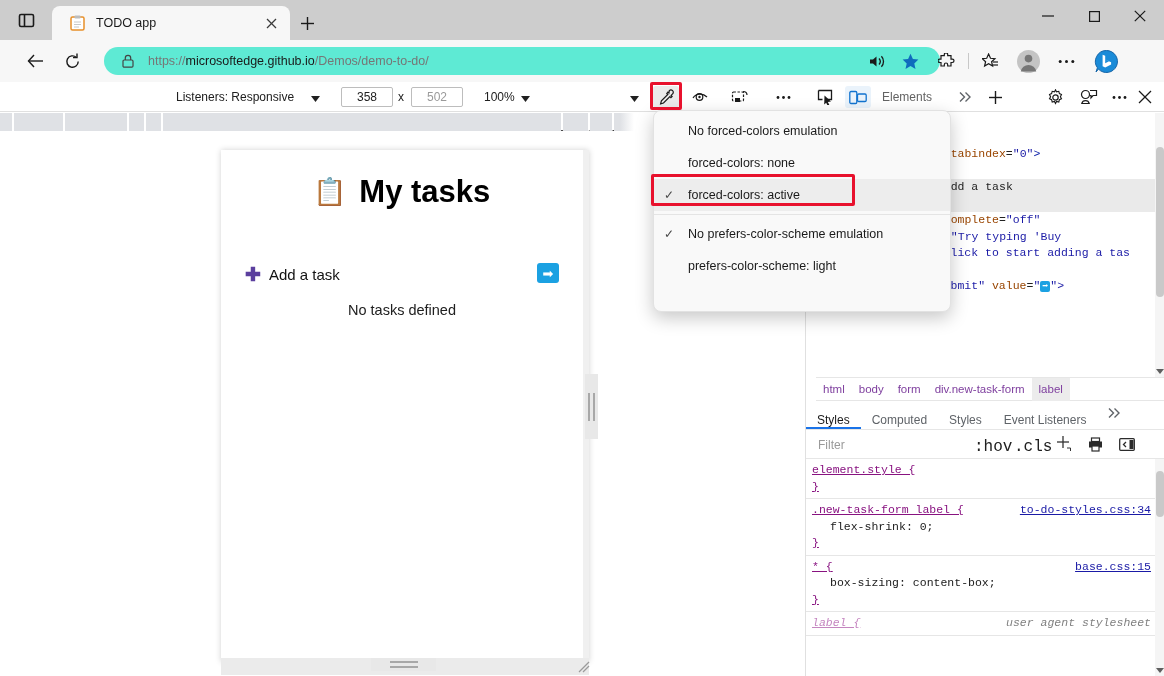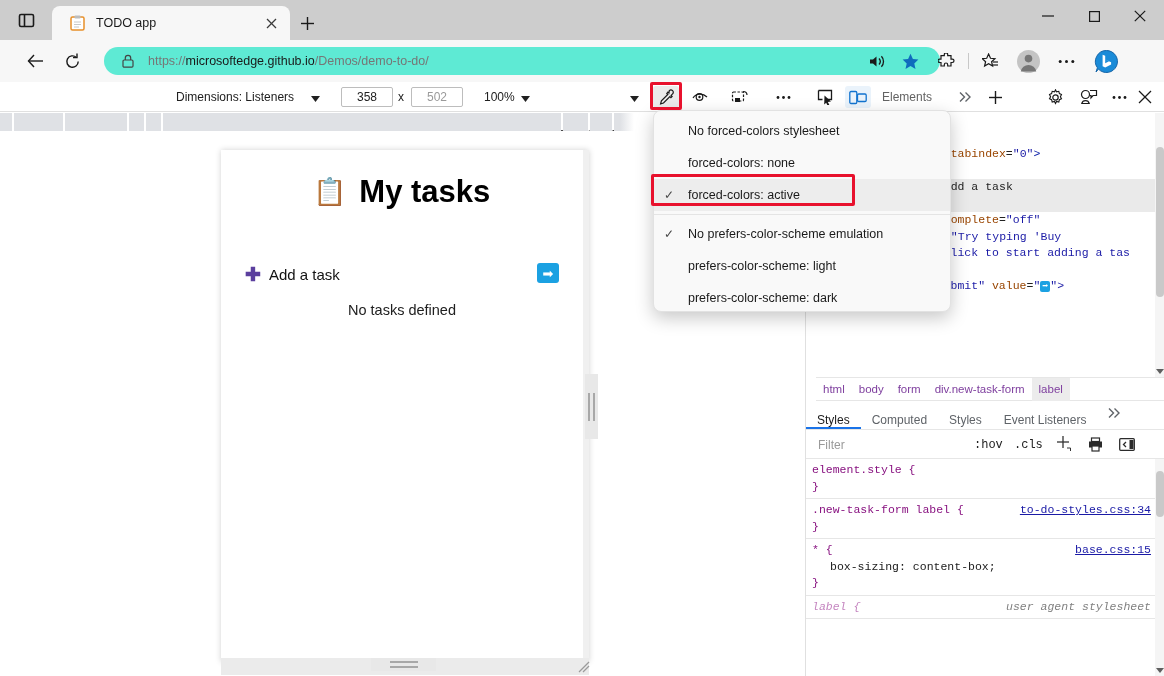--- a/index.html
+++ b/index.html
@@ -222,34 +222,34 @@
   .ptab.active { color:#1a1a1a; border-bottom:2px solid #1a73e8; }
   #ptabs-more { padding:0 10px; height:27px; line-height:24px; color:#5f6368; }
 
   #styles-filterbar {
     position:absolute; left:0; top: 318px; width: 359px; height: 28px;
     display:flex; align-items:center; border-bottom:1px solid #e6e6e6;
   }
   #filter-input {
     margin-left: 12px; width: 148px; font-size: 12px; color:#9a9a9a;
   }
-  .fbtn { font-family:"Liberation Mono", monospace; font-size:12px; color:#202020;text-align:right; }
+  .fbtn { font-family:"Liberation Mono", monospace; font-size:16px; color:#202020;text-align:right; }
   #hov-btn { position:absolute; left: 168px; top:7px; }
   #cls-btn { position:absolute; left: 208px; top:7px; }
   #new-rule-btn { position:absolute; left: 249px; top: 3px; font-size: 17px; color:#333; }
   #print-btn { position:absolute; left: 282px; top: 6px; }
   #sidebar-btn { position:absolute; left: 313px; top: 6px; }
 
   #styles-body {
     position:absolute; left:0; top: 346px; width: 359px; height: 217px;
     overflow:hidden; font-family:"Liberation Mono", monospace; font-size:11.5px;
     line-height: 16.5px; color:#202020;
   }
   .rule { border-bottom:1px solid #e6e6e6; padding: 3px 6px 3px 6px; position:relative; }
-  .rule .selector { color:#881280; }
+  .rule .selector { color:#881280;text-decoration:underline; }
   .rule .origin {
     position:absolute; right: 14px; top: 3px; color:#1a1aa6;
     text-decoration: underline; font-size: 11.5px;
   }
   .rule .origin.ua { color:#808080; text-decoration:none; font-style:italic; }
   .decl { padding-left: 18px; }
   .prop { color:#202020; }
   .rule.ua .selector { color:#c586c0; font-style:italic; }
   .rule.ua .decl { text-decoration: line-through; font-style:italic; color:#333; }
   #styles-scrollbar { position:absolute; right:0; top:0; width:10px; height:217px; background:#f5f5f5; }
@@ -389,21 +389,21 @@
   </div>
   <div class="navright" id="copilot-btn">
     <svg width="25" height="25" viewBox="0 0 25 25">
         <path d="M12.5 1.5a11 11 0 1 1-8 18.6L2 23l1.4-4.2A11 11 0 0 1 12.5 1.5z" fill="#1a8bd8" stroke="#1565a8" stroke-width="1"></path>
         <path d="M8.6 5.8l2.6 1v7.5l3.9-2-2-1-1.9-.9 5.9 2.8v2.4l-5.9 3-2.6-1.4z" fill="#fff"></path>
       </svg>
   </div>
 </div>
 
 <div id="emu-toolbar">
-  <span class="emu-lbl" id="dim-label">Dimensions: Listeners</span>
+  <span class="emu-lbl" id="dim-label">Listeners: Responsive</span>
   <span class="emu-lbl" id="dim-caret">
     <svg width="9" height="6" viewBox="0 0 9 6">
         <polygon points="0,0 9,0 4.5,6" fill="#202020"></polygon>
       </svg>
   </span>
   <div class="dim-input" id="dim-w">358</div>
   <span class="emu-lbl" id="dim-x">x</span>
   <div class="dim-input" id="dim-h">502</div>
   <span class="emu-lbl" id="zoom-label">100%</span>
   <span class="emu-lbl" id="zoom-caret">
@@ -624,20 +624,21 @@
 
   <div id="styles-body">
     <div id="styles-rules">
         <div class="rule">
           <div class="selector">element.style {</div>
           <div class="selector">}</div>
         </div>
         <div class="rule">
           <div class="selector">.new-task-form label {</div>
           <span class="origin">to-do-styles.css:34</span>
+          <div class="decl"><span class="prop">flex-shrink: </span><span>0;</span></div>
           <div class="selector">}</div>
         </div>
         <div class="rule">
           <div class="selector">* {</div>
           <span class="origin">base.css:15</span>
           <div class="decl"><span class="prop">box-sizing: </span><span>content-box;</span></div>
           <div class="selector">}</div>
         </div>
         <div class="rule ua">
           <div class="selector">label {</div>
@@ -651,37 +652,33 @@
             <polygon points="0,3 8,3 4,8" fill="#5f5f5f"></polygon>
           </svg>
       </div>
     </div>
   </div>
 </div>
 
 <div id="media-menu">
     <div class="menu-item">
       <span class="menu-check"></span>
-      <span>No forced-colors stylesheet</span>
+      <span>No forced-colors emulation</span>
     </div>
     <div class="menu-item">
       <span class="menu-check"></span>
       <span>forced-colors: none</span>
     </div>
     <div class="menu-item checked-row">
       <span class="menu-check">✓</span>
       <span>forced-colors: active</span>
     </div>
     <div id="menu-sep"></div>
     <div class="menu-item">
       <span class="menu-check">✓</span>
       <span>No prefers-color-scheme emulation</span>
     </div>
     <div class="menu-item">
       <span class="menu-check"></span>
       <span>prefers-color-scheme: light</span>
     </div>
-    <div class="menu-item">
-      <span class="menu-check"></span>
-      <span>prefers-color-scheme: dark</span>
-    </div>
   </div>
 <div id="menu-highlight"></div>
 
 </body></html>

